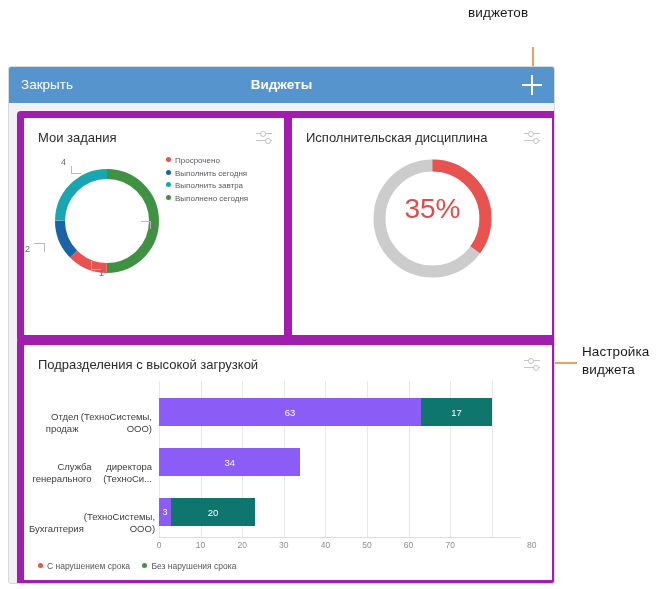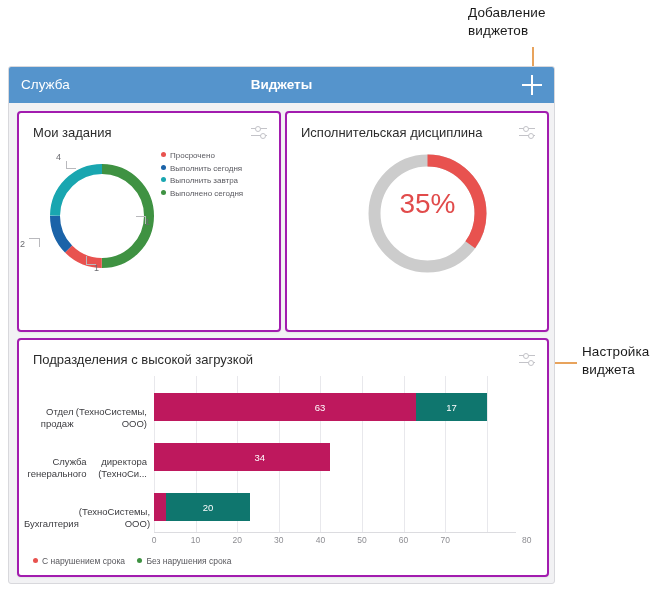--- a/index.html
+++ b/index.html
@@ -92,21 +92,21 @@
     position: absolute;
     background: #ffffff;
   }
   #add-widget-button::before { left: 9px; top: 0; width: 2px; height: 20px; }
   #add-widget-button::after  { left: 0; top: 9px; width: 20px; height: 2px; }
 
   
   .card {
     position: absolute;
     background: #ffffff;
-    border: 2px solid #a21caf;
+    border: 7px solid #a21caf;
     border-radius: 4px;
     box-shadow: 0 1px 2px rgba(0,0,0,0.06);
   }
   #card-tasks       { left: 8px;   top: 44px;  width: 260px; height: 217px; }
   #card-discipline  { left: 276px; top: 44px;  width: 260px; height: 217px; }
   #card-departments { left: 8px;   top: 271px; width: 528px; height: 235px; }
 
   .card-title {
     position: absolute;
     left: 14px; top: 12px;
@@ -217,21 +217,21 @@
   }
   .seg {
     position: absolute;
     top: 0; height: 28px;
     display: flex;
     align-items: center;
     justify-content: center;
     color: #ffffff;
     font-size: 9.5px;
   }
-  .seg.red   { background: #be185d; padding-left: 35px; }
+  .seg.red   { background: #8b5cf6; }
   .seg.green { background: #0f766e; }
 
   
   #grid {
     position: absolute;
     left: 135px; top: 0;
     width: 362px; height: 157px;
   }
   .gridline {
     position: absolute;
@@ -273,37 +273,36 @@
     vertical-align: middle;
     position: relative; top: -1px;
   }
 </style>
 </head>
 <body>
 
 <div id="screen">
 
   <div class="annot-text" id="annot-add">
-    <div>Добавление</div>
     <div>виджетов</div>
   </div>
   <div class="annot-line" id="annot-add-line"></div>
   <div id="annot-add-dot"></div>
 
   <div class="annot-text" id="annot-cfg">
     <div>Настройка</div>
     <div>виджета</div>
   </div>
   <div class="annot-line" id="annot-cfg-line"></div>
   <div id="annot-cfg-dot"></div>
 
   <div id="app">
 
     <div id="titlebar">
-      <div id="close-button">Служба</div>
+      <div id="close-button">Закрыть</div>
       <div id="titlebar-title">Виджеты</div>
       <div id="add-widget-button"></div>
     </div>
 
     <div class="card" id="card-tasks">
       <div class="card-title">Мои задания</div>
       <div class="settings-icon">
         <span class="bar b1"></span>
           <span class="bar b2"></span>
         <span class="knob k1"></span>

